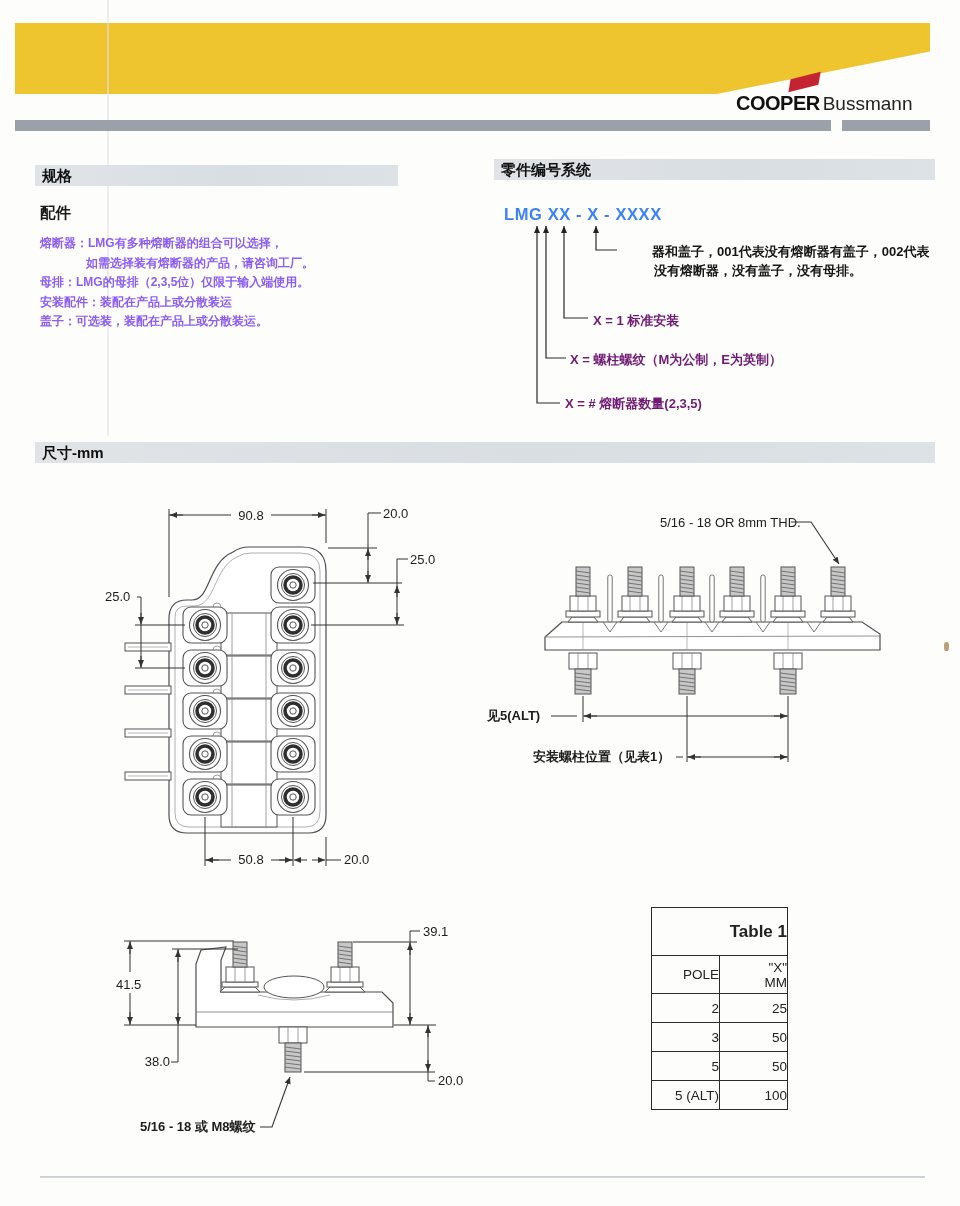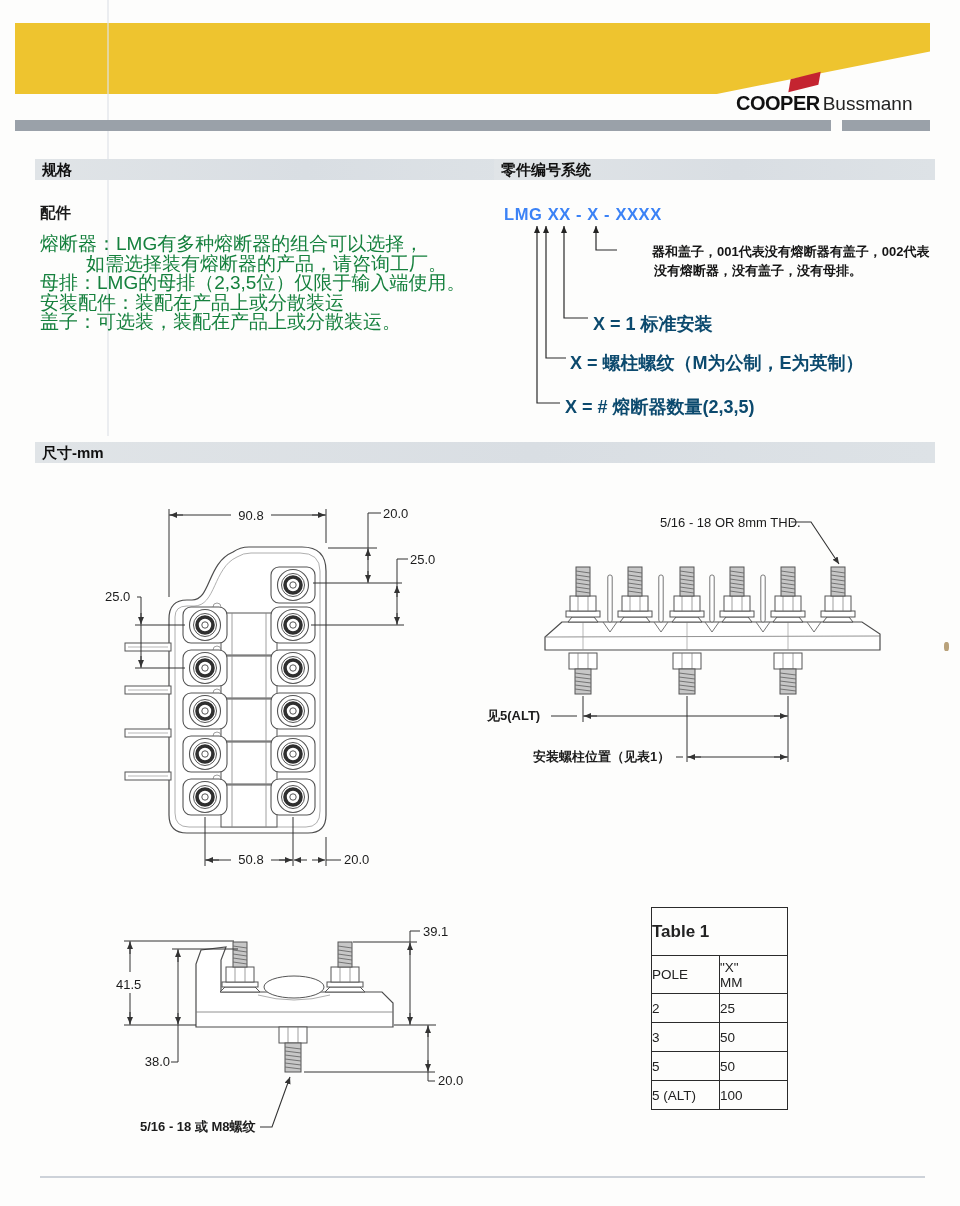--- a/index.html
+++ b/index.html
@@ -15,44 +15,44 @@
   .logo-text{left:736px;top:92px;width:190px;height:22px;white-space:nowrap;}
   .logo-bold{font-weight:800;font-size:20px;letter-spacing:-0.5px;color:#111;}
   .logo-reg{font-weight:400;font-size:19px;color:#222;margin-left:3px;}
   .divider{top:120px;height:11px;background:#9aa1a9;}
   .div-l{left:15px;width:816px;}
   .div-r{left:842px;width:88px;}
 
   
   .bar{height:21px;background:linear-gradient(90deg,#e0e4e7 0%,#d9dee3 55%,#dde2e6 100%);
        font-size:15px;font-weight:700;color:#111;line-height:21px;padding-left:7px;box-sizing:border-box;}
-  .bar-spec{left:35px;top:159px;width:490px;}
+  .bar-spec{left:35px;top:165px;width:363px;}
   .bar-pn{left:494px;top:159px;width:441px;}
   .bar-dim{left:35px;top:442px;width:900px;}
 
   
   .acc-head{left:40px;top:203px;font-size:15.5px;font-weight:600;}
-  .acc-body{left:40px;top:234px;width:460px;font-size:19px;font-weight:400;line-height:19.5px;color:#15803d;}
+  .acc-body{left:40px;top:234px;width:460px;font-size:12px;font-weight:700;line-height:19.5px;color:#8b5cf6;}
   .acc-indent{padding-left:46px;}
 
   
   .pn-code{left:504px;top:205px;font-size:16.5px;font-weight:800;letter-spacing:0.6px;color:#3b82f6;}
-  .pn-label{position:absolute;font-size:18px;font-weight:700;color:#0c4a6e;white-space:nowrap;}
+  .pn-label{position:absolute;font-size:13px;font-weight:700;color:#701a75;white-space:nowrap;}
   .pn-combo{left:620px;top:243px;width:322px;font-size:13px;font-weight:700;line-height:18.5px;color:#151515;}
   .pn-combo .l2{margin-left:32px;}
   .pn-combo .l3{margin-left:34px;}
 
   svg text{font-family:"Liberation Sans","DejaVu Sans",sans-serif;fill:#1c1c1c;}
   .dimtxt{font-size:13px;}
   .dimtxt-b{font-size:13px;font-weight:700;}
 
   
   .t1{position:absolute;left:651px;top:907px;border-collapse:collapse;table-layout:fixed;
       font-size:13.5px;color:#222;background:#fdfdfc;}
-  .t1 td{border:1.6px solid #2b2b2b;text-align:left;vertical-align:middle;padding:0;}
+  .t1 td{border:1.6px solid #2b2b2b;text-align:right;vertical-align:middle;padding:0;}
   .t1 .title-cell{height:47px;font-size:17px;font-weight:700;}
   .t1 .head-row td{height:37px;line-height:15px;}
   .t1 .data-row td{height:28px;}
   .t1 col{width:68px;}
 
   .footer-line{left:40px;top:1176px;width:885px;height:2px;background:#cdd2d9;}
   .scanline{left:107px;top:0;width:2px;height:436px;background:#dfe3e8;opacity:.6;}
   .speck{left:944px;top:642px;width:5px;height:9px;background:#9b7b44;opacity:.7;border-radius:40%;}
 </style>
 </head>

